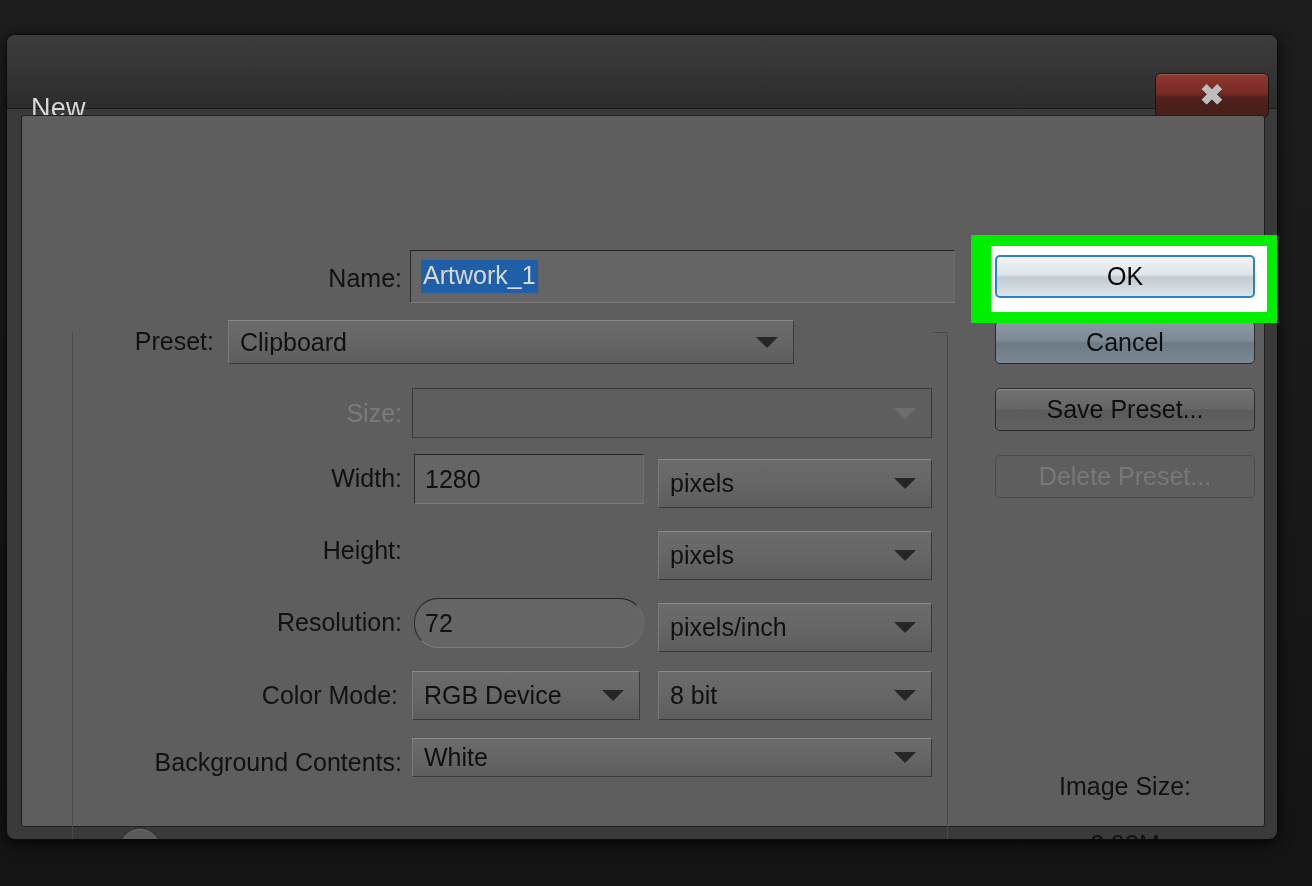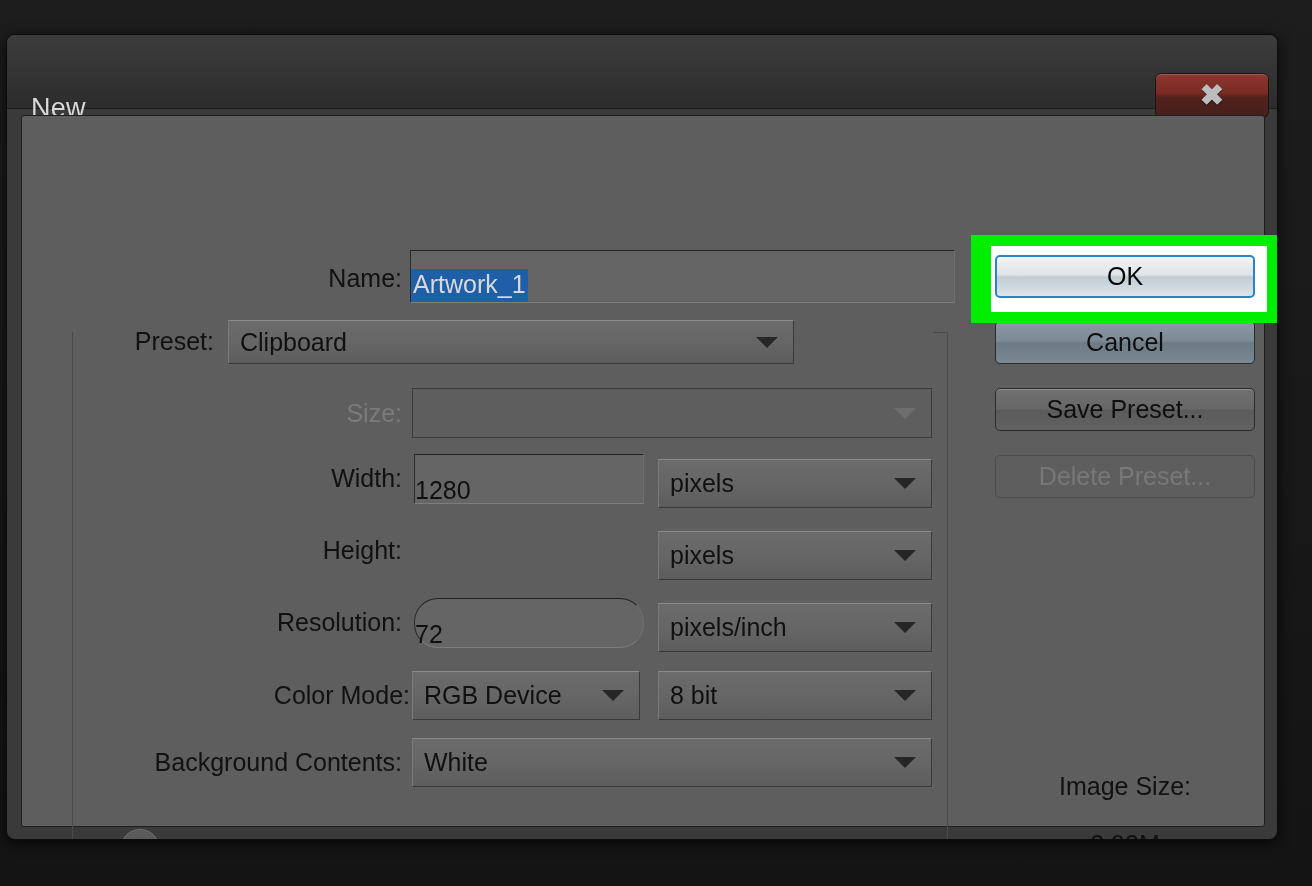--- a/index.html
+++ b/index.html
@@ -111,21 +111,22 @@
   
   .text-input {
     position: absolute;
     background: #656565;
     border: 1px solid #2a2a2a;
     border-top-color: #232323;
     border-bottom-color: #7d7d7d;
     border-right-color: #6e6e6e;
     box-sizing: border-box;
     display: flex;
-    align-items: flex-end;
+    align-items: center;
+    padding-left: 10px;
     cursor: text;
   }
   .text-input .value {
     font-size: 25px;
     color: #101010;
     line-height: 1;
     white-space: nowrap;
   }
   .text-input .value.selected {
     background: #1f5fa8;
@@ -352,32 +353,32 @@
 
     <div class="row-label" style="left:120px; top:494px; width:260px;">Resolution:</div>
     <div class="text-input" style="left:392px; top:482px; width:230px; height:50px;border-radius:24px;">
       <span class="value">72</span>
     </div>
     <div class="dropdown" style="left:636px; top:487px; width:274px; height:49px;">
       <span class="value">pixels/inch</span>
       <span class="arrow"></span>
     </div>
 
-    <div class="row-label" style="left:128px; top:567px; width:260px;">Color Mode:</div>
+    <div class="row-label" style="left:116px; top:567px; width:260px;">Color Mode:</div>
     <div class="dropdown" style="left:390px; top:555px; width:228px; height:49px;">
       <span class="value">RGB Device</span>
       <span class="arrow"></span>
     </div>
     <div class="dropdown" style="left:636px; top:555px; width:274px; height:49px;">
       <span class="value">8 bit</span>
       <span class="arrow"></span>
     </div>
 
     <div class="row-label" style="left:10px; top:634px; width:370px;">Background Contents:</div>
-    <div class="dropdown" style="left:390px; top:622px; width:520px; height:49px;">
+    <div class="dropdown" style="left:390px; top:622px; width:520px; height:39px;">
       <span class="value">White</span>
       <span class="arrow"></span>
     </div>
 
     <div id="advanced-toggle">
       <svg width="22" height="22" viewBox="0 0 22 22">
         <path d="M5 6 L11 11.5 L17 6" fill="none" stroke="#141414" stroke-width="2.6" stroke-linecap="round" stroke-linejoin="round"></path>
         <path d="M5 12 L11 17.5 L17 12" fill="none" stroke="#141414" stroke-width="2.6" stroke-linecap="round" stroke-linejoin="round"></path>
       </svg>
     </div>

